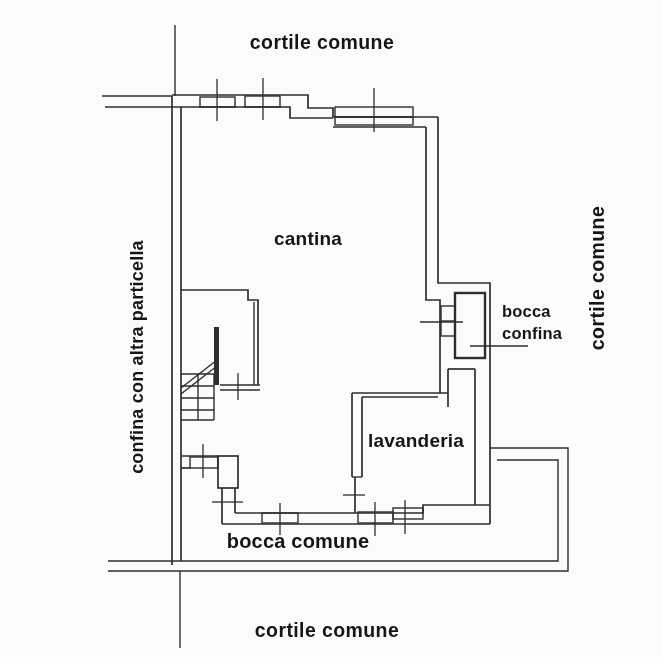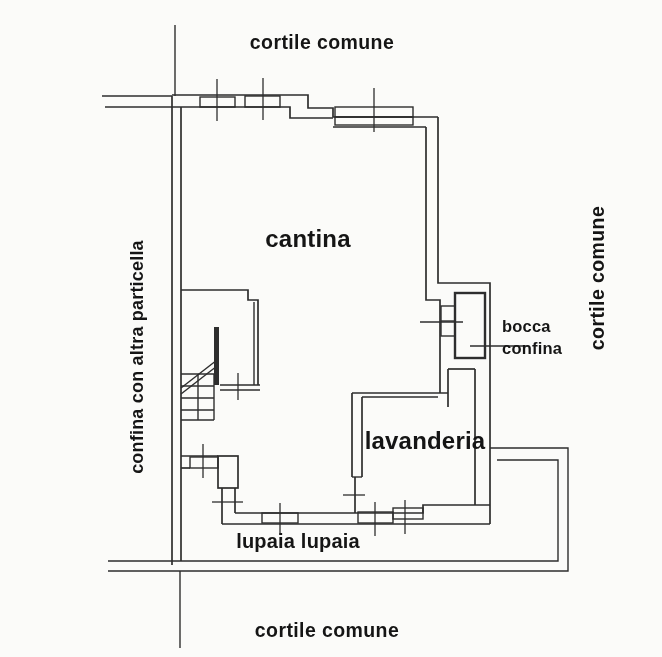--- a/index.html
+++ b/index.html
@@ -20,21 +20,21 @@
   .lbl{
     position:absolute;
     color:#151515;
     font-weight:600;
     white-space:nowrap;
     transform:translate(-50%,-50%);
     letter-spacing:0.2px;
   }
   .lbl.rot{transform:translate(-50%,-50%) rotate(-90deg);}
   .lbl.big{font-size:19.5px;font-weight:700;letter-spacing:0.4px;}
-  .lbl.room{font-size:24px;}
+  .lbl.room{font-size:19px;}
   .lbl.small{
     font-size:16.5px;font-weight:600;line-height:22px;
     transform:none;text-align:left;
   }
   path,rect.w{fill:none;stroke:var(--ink);}
   .bnd{stroke-width:1.4;}
   .wall{stroke-width:1.7;}
   .thin{stroke-width:1.4;}
   .tick{stroke-width:1.3;}
   .thick{stroke-width:2.4;}
@@ -143,22 +143,22 @@
   <div class="lbl big" style="left:322px;top:42px;">cortile comune</div>
 
   <div class="lbl big" style="left:327px;top:630px;">cortile comune</div>
 
   <div class="lbl big rot" style="left:597px;top:278px;">cortile comune</div>
 
   <div class="lbl rot" style="left:137px;top:357px;font-size:18px;font-weight:700;">confina con altra particella</div>
 
   <div class="lbl room" style="left:308px;top:239px;">cantina</div>
 
-  <div class="lbl room" style="left:425px;top:441px;">lavanderia</div>
+  <div class="lbl room" style="left:416px;top:441px;">lavanderia</div>
 
-  <div class="lbl small" style="left:502px;top:315px;">
+  <div class="lbl small" style="left:502px;top:300px;">
     <div>bocca</div>
     <div>confina</div>
   </div>
 
-  <div class="lbl room" style="left:298px;top:541px;font-size:20px;">lupaia lupaia</div>
+  <div class="lbl room" style="left:298px;top:541px;font-size:20px;">bocca comune</div>
 
 </div>
 
 </body></html>

